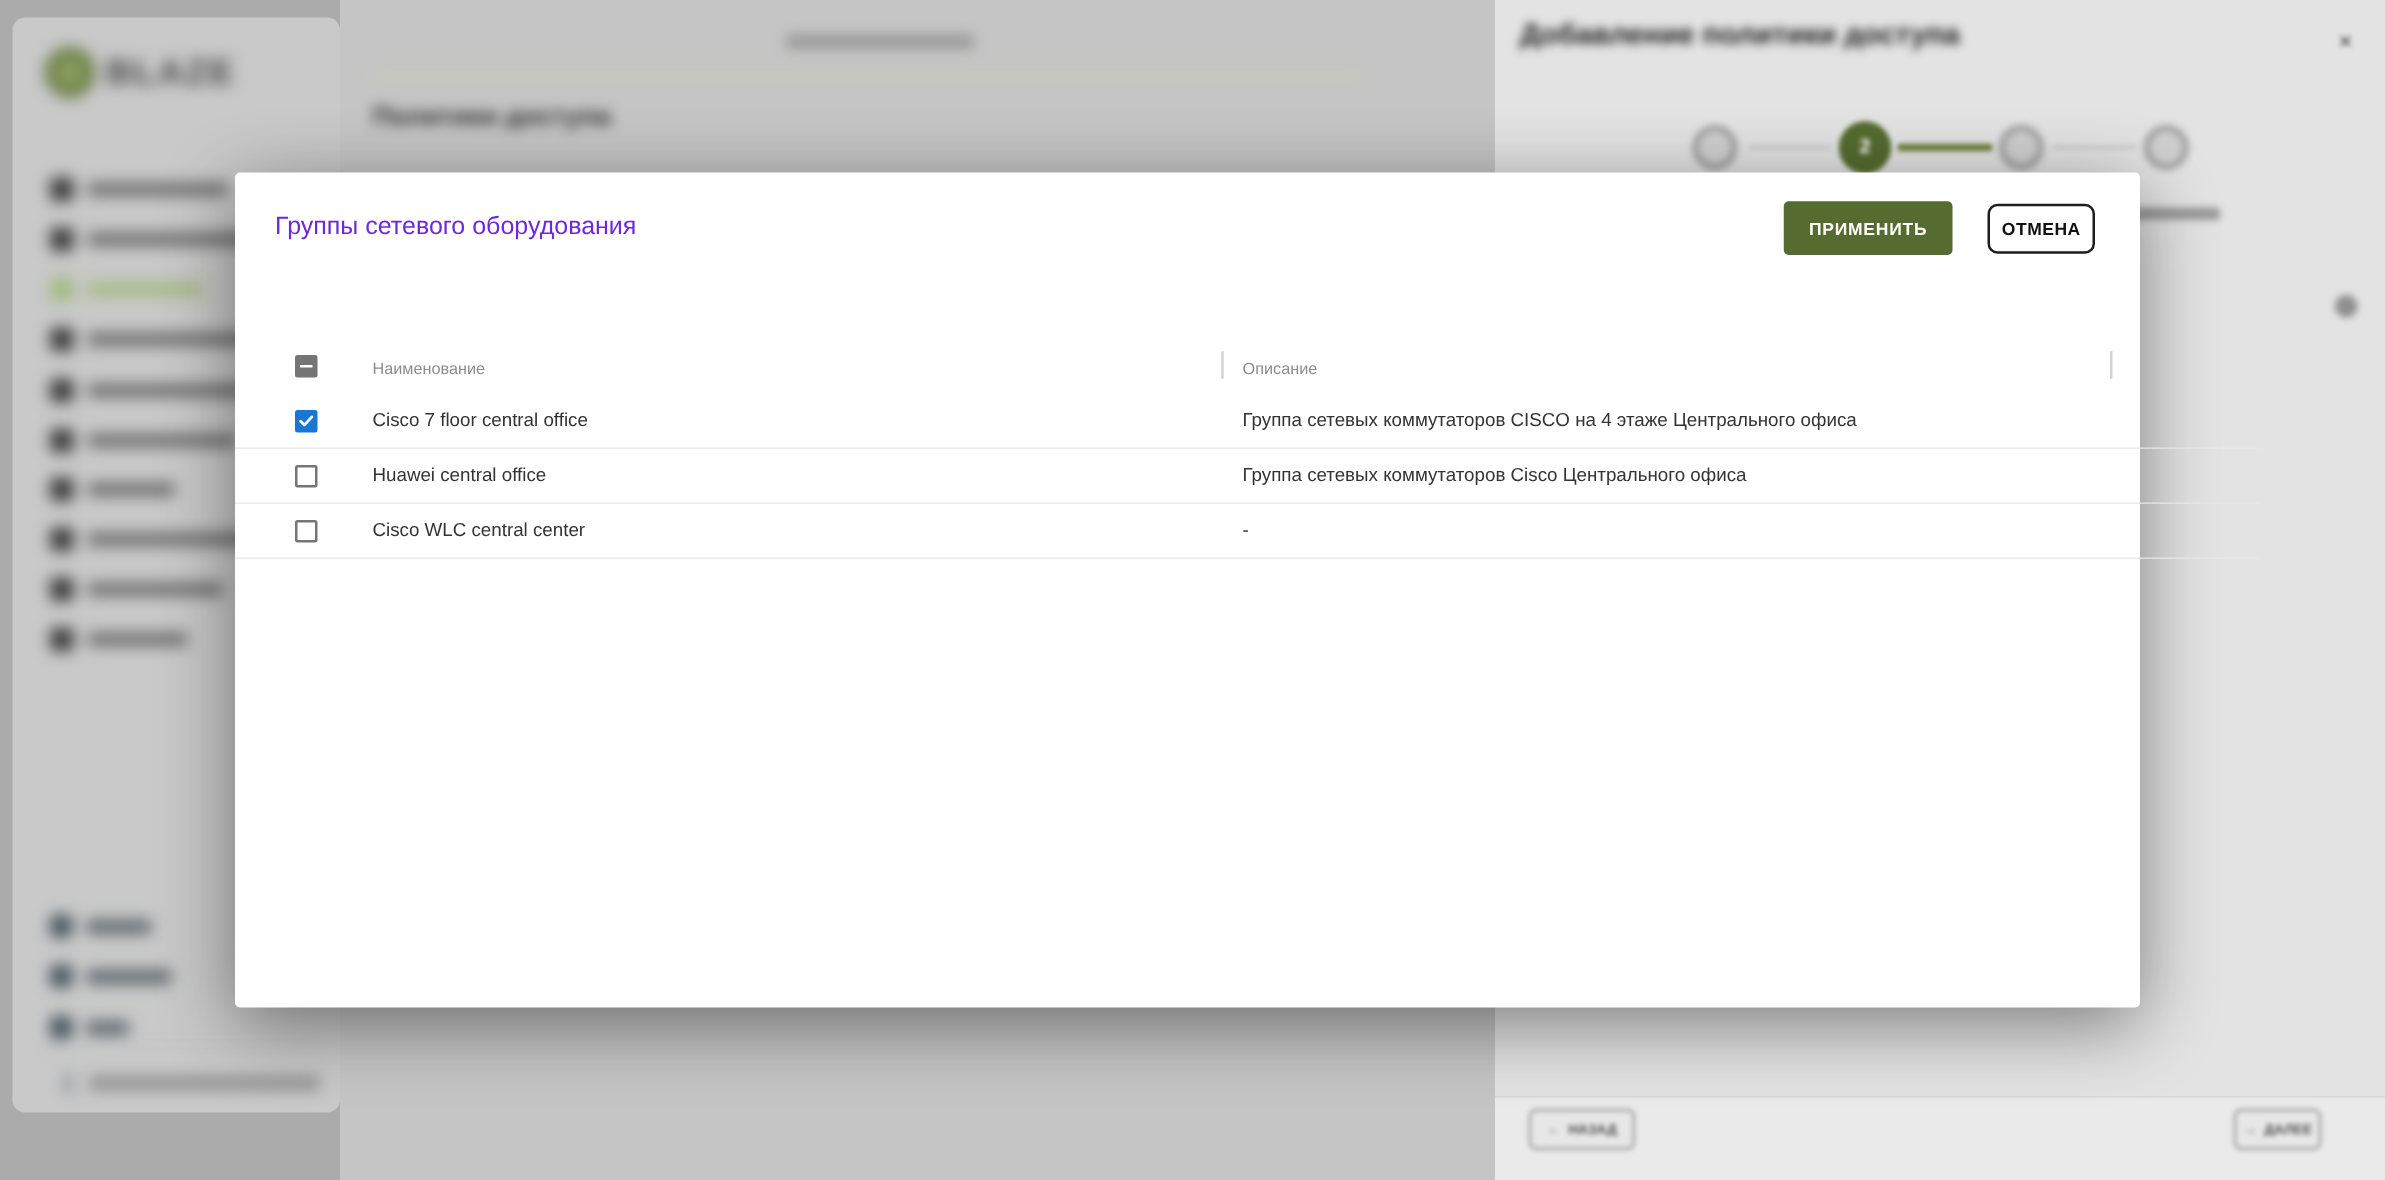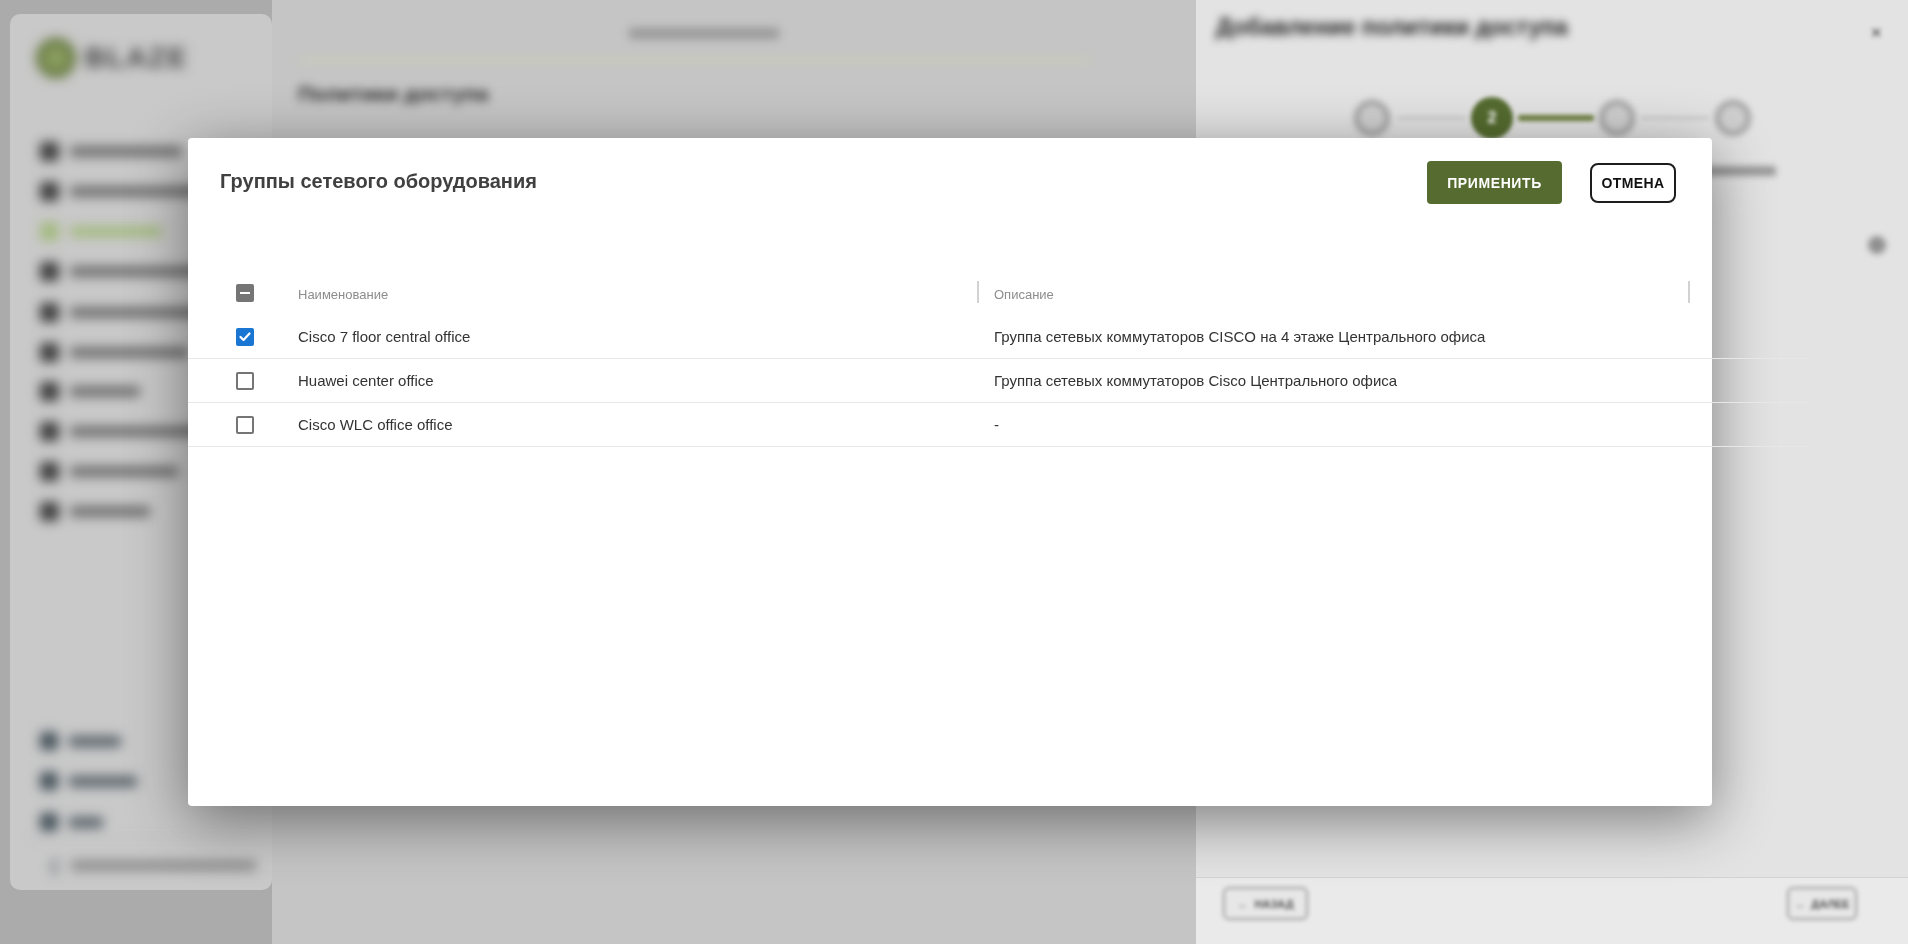--- a/index.html
+++ b/index.html
@@ -61,21 +61,21 @@
                       background:#eaeaea; border-top:1px solid #d2d2d2; }
   .ghost-btn { position:absolute; top:9px; height:33px; border:2px solid #9c9c9c; border-radius:6px;
                background:#e7e7e7; display:flex; align-items:center; justify-content:center; gap:6px;
                filter:blur(2px); color:#4f4f4f; font-size:11px; font-weight:bold; cursor:pointer; }
   .ghost-btn.back { left:27px; width:85px; }
   .ghost-btn.next { left:591px; width:70px; }
 
   
   .modal { position:absolute; left:188px; top:138px; width:1524px; height:668px; background:#fff;
            border-radius:4px; box-shadow:0 14px 60px rgba(0,0,0,.45); }
-  .modal-title { position:absolute; left:32px; top:32px; font-size:20px; font-weight:bold; color:#404040; }
+  .modal-title { position:absolute; left:32px; top:32px; font-size:20px; font-weight:normal; color:#6d28d9; }
   .btn-apply { position:absolute; left:1239px; top:23px; width:135px; height:43px; background:#556b2f;
                color:#fff; font-weight:bold; font-size:14px; letter-spacing:.6px; border:none;
                border-radius:4px; display:flex; align-items:center; justify-content:center;
                font-family:inherit; cursor:pointer; }
   .btn-cancel { position:absolute; left:1402px; top:25px; width:86px; height:40px; background:#fff;
                 border:2px solid #1d1d1d; border-radius:8px; font-weight:bold; font-size:14px;
                 letter-spacing:.4px; display:flex; align-items:center; justify-content:center;
                 font-family:inherit; color:#111; cursor:pointer; }
   .search-wrap { position:absolute; left:24px; top:90px; width:1478px; height:42px;
                  border:1px solid #c6c6c6; border-radius:8px; display:flex; align-items:center; }
@@ -229,22 +229,22 @@
         <span class="cb checked">
           <svg width="12" height="10" viewBox="0 0 12 10">
             <polyline points="1.5,5 4.5,8 10.5,1.5" fill="none" stroke="#fff" stroke-width="2.2" stroke-linecap="round" stroke-linejoin="round"></polyline>
           </svg>
         </span>
         <span class="cell-name">Cisco 7 floor central office</span>
         <span class="cell-desc">Группа сетевых коммутаторов CISCO на 4 этаже Центрального офиса</span>
       </div>
       <div class="trow">
         <span class="cb unchecked"></span>
-        <span class="cell-name">Huawei center office</span>
+        <span class="cell-name">Huawei central office</span>
         <span class="cell-desc">Группа сетевых коммутаторов Cisco Центрального офиса</span>
       </div>
       <div class="trow">
         <span class="cb unchecked"></span>
-        <span class="cell-name">Cisco WLC office office</span>
+        <span class="cell-name">Cisco WLC central center</span>
         <span class="cell-desc">-</span>
       </div>
     </div>
 </div>
 
 </body></html>

